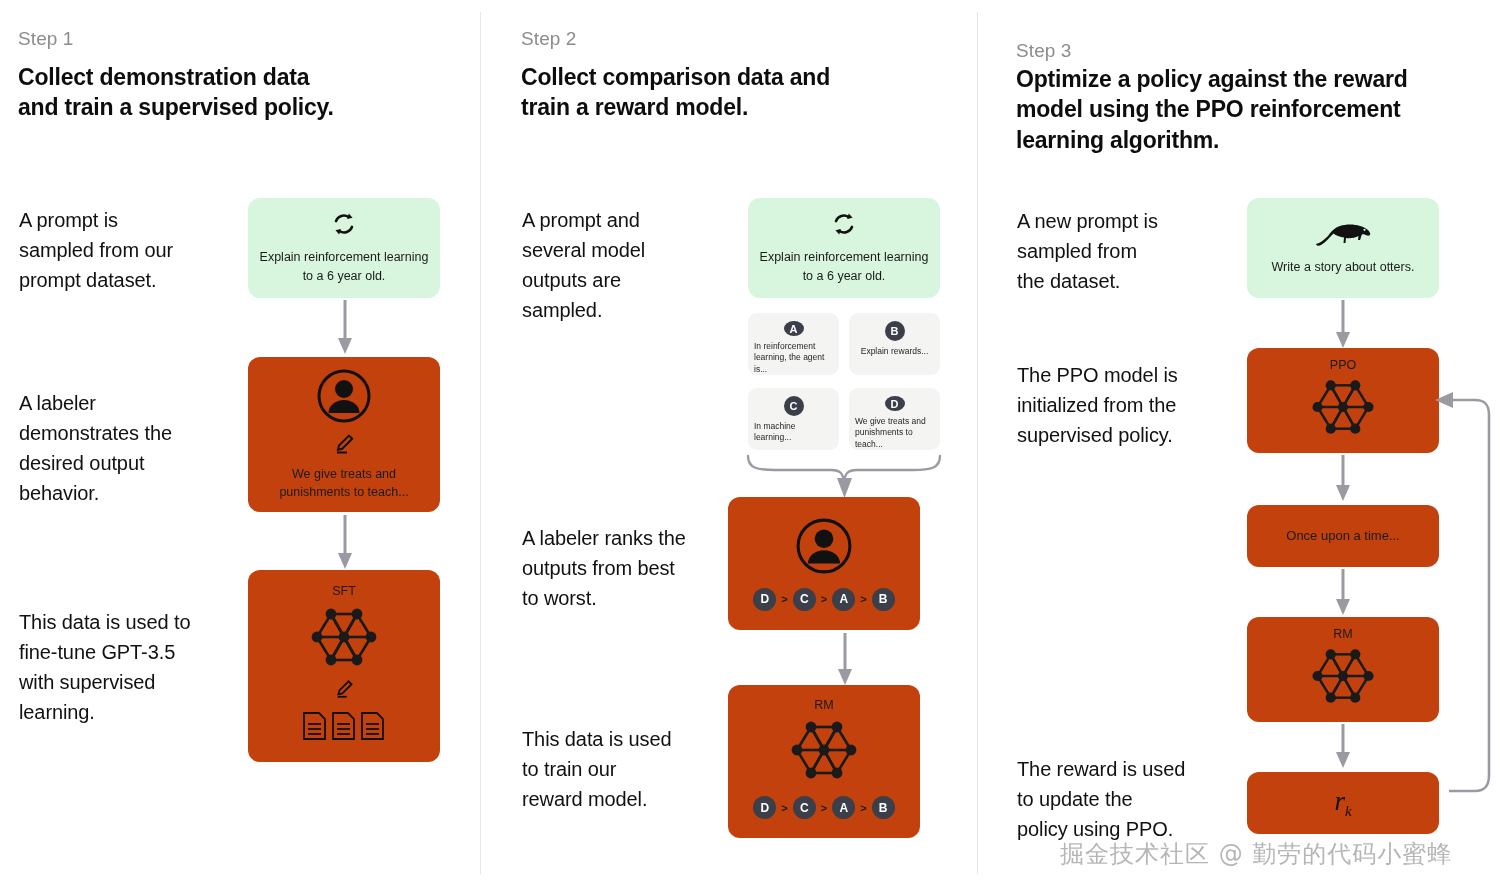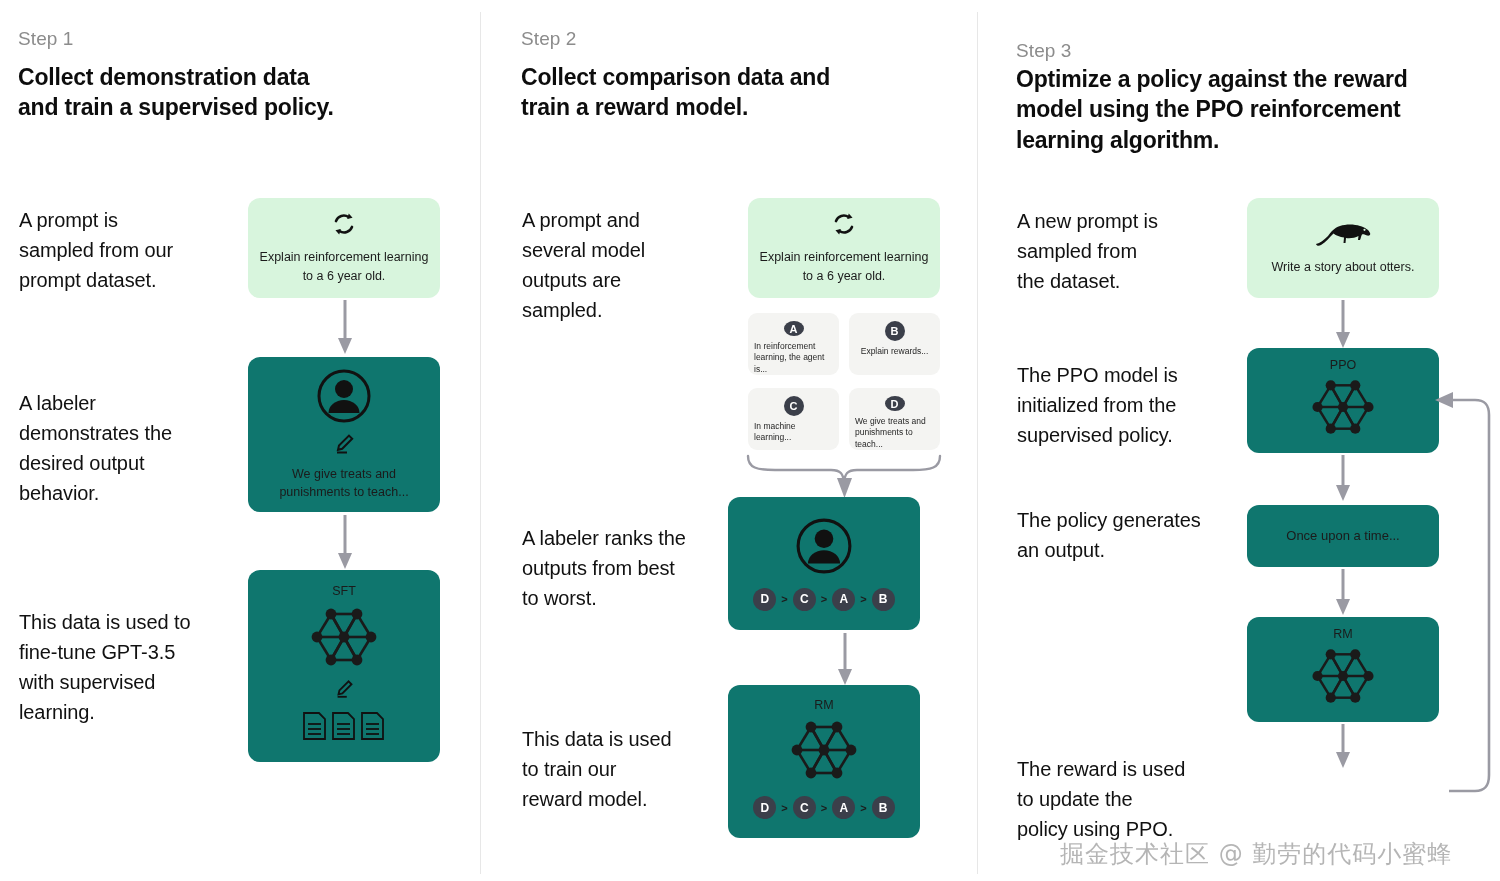--- a/index.html
+++ b/index.html
@@ -37,21 +37,21 @@
     letter-spacing:-.1px;
   }
 
   
   .card{
     position:absolute;box-sizing:border-box;border-radius:12px;
     display:flex;flex-direction:column;align-items:center;
     justify-content:center;text-align:center;
   }
   .card-green{background:#d8f5dd;}
-  .card-grey{background:#0f766e;}
+  .card-grey{background:#c2410c;}
   .card-text{
     font-size:12.5px;line-height:1.45;color:#1b1b1b;padding:0 10px;
   }
   .card-caption{
     font-size:12.5px;line-height:1.4;color:#1b1b1b;padding:0 14px;
   }
   .model-label{font-size:12.5px;color:#1b1b1b;}
 
   
   .mini{
@@ -342,22 +342,20 @@
   <div class="col col-3">
     <div class="step-label" style="left:39px;top:40px;">Step 3</div>
     <div class="step-title" style="left:39px;top:64px;width:395px;">Optimize a policy against the reward model using the PPO reinforcement learning algorithm.</div>
 
     <div class="note" style="left:40px;top:206px;width:230px;white-space:pre-line;">A new prompt is
 sampled from
 the dataset.</div>
     <div class="note" style="left:40px;top:360px;width:235px;white-space:pre-line;">The PPO model is
 initialized from the
 supervised policy.</div>
-    <div class="note" style="left:40px;top:505px;width:235px;white-space:pre-line;">The policy generates
-an output.</div>
     <div class="note" style="left:40px;top:754px;width:235px;white-space:pre-line;">The reward is used
 to update the
 policy using PPO.</div>
 
     <div class="card card-green" style="left:270px;top:198px;width:192px;height:100px;">
       <span style="margin-bottom:5px;">
         <svg width="62" height="30" viewBox="0 0 62 30">
           <path d="M4 25 C8 24, 12 21, 16 17 C19 13, 22 9, 28 7
                    C34 5, 42 5, 48 7 C53 8.5, 57 11, 58 14
                    C59 16, 57 17, 55 16.5 C53 16, 52 15, 50 15.5
@@ -462,20 +460,25 @@
       </span>
     </div>
 
     <div class="arrow" style="left:356px;top:724px;">
       <svg width="20" height="46">
           <line x1="10" y1="0" x2="10" y2="30" stroke="#9a9aa3" stroke-width="3"></line>
           <polygon points="3,28 17,28 10,44" fill="#9a9aa3"></polygon>
         </svg>
     </div>
 
+    <div class="card card-grey" style="left:270px;top:772px;width:192px;height:62px;">
+      <div class="rk">
+        <span>r</span><sub>k</sub>
+      </div>
+    </div>
 
     <div class="arrow" style="left:458px;top:390px;">
       <svg width="70" height="420">
         <path d="M14 10 L40 10 C50 10, 54 15, 54 25 L54 385
                  C54 396, 50 401, 40 401 L14 401" fill="none" stroke="#9a9aa3" stroke-width="2.6"></path>
         <polygon points="18,2 18,18 0,10" fill="#9a9aa3"></polygon>
       </svg>
     </div>
   </div>
 

